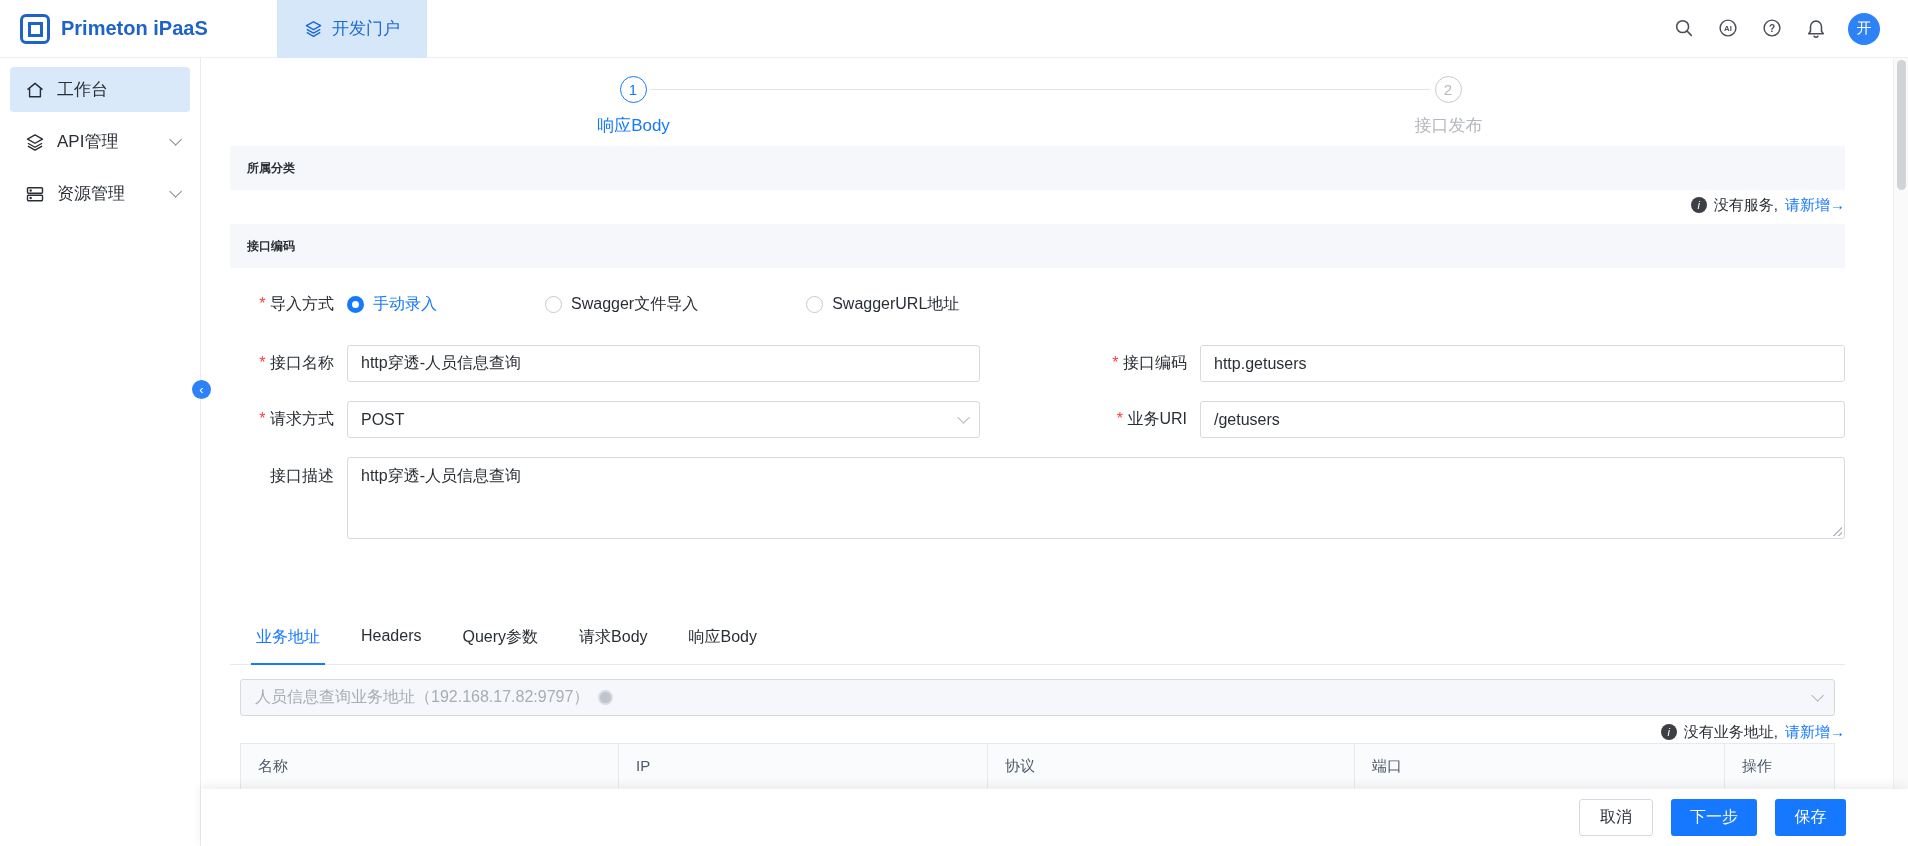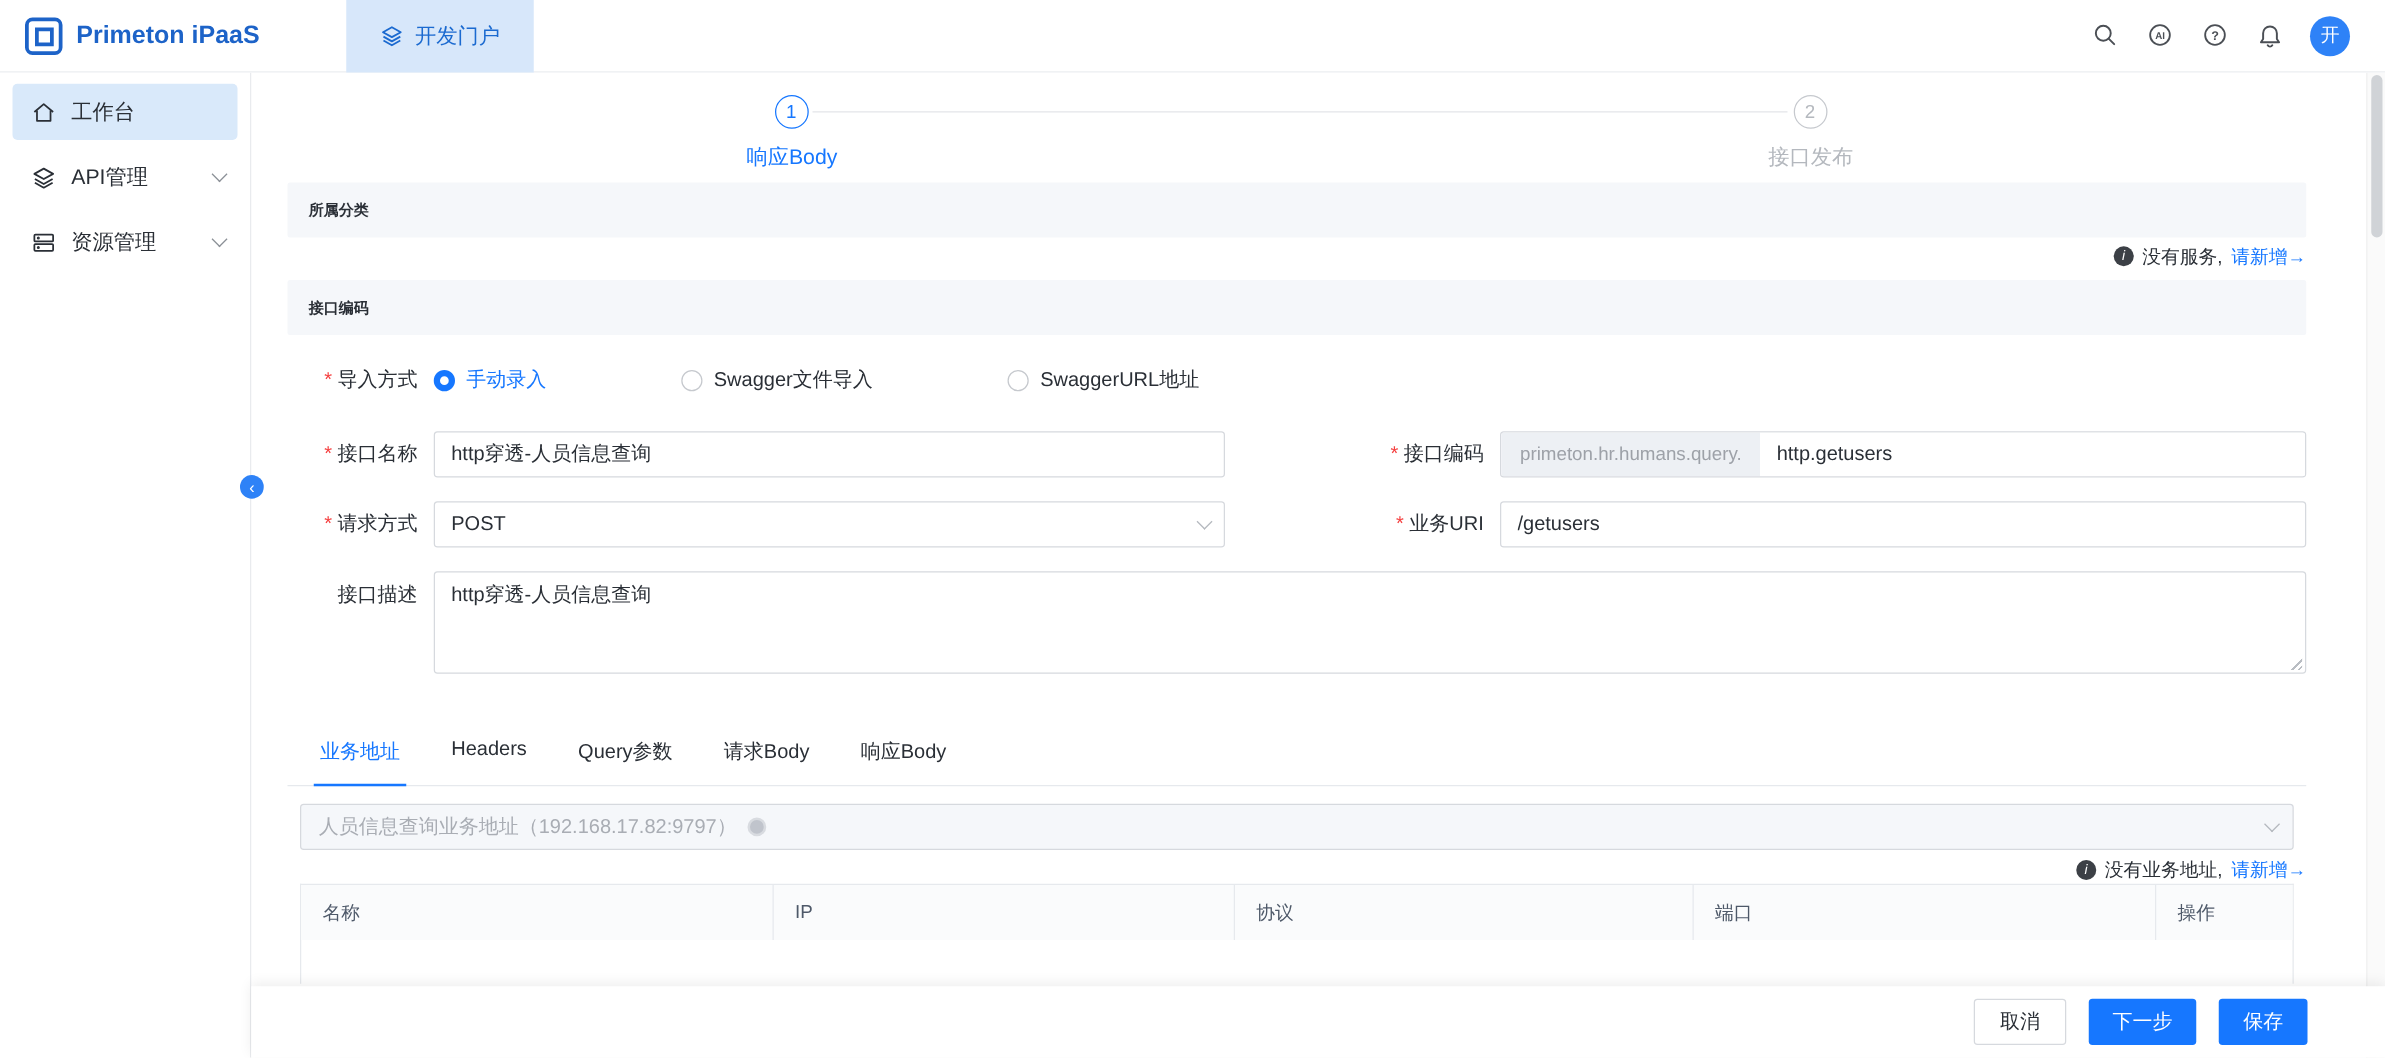--- a/index.html
+++ b/index.html
@@ -101,21 +101,21 @@
   
   .info-line{display:flex;justify-content:flex-end;align-items:center;gap:7px;font-size:15px;color:#2a2f36;height:20px;}
   .il1{margin-top:5px;}
   .il2{margin-top:6px;}
   .info-i{width:16px;height:16px;border-radius:50%;background:#3c4046;color:#fff;font-size:11px;
     display:flex;align-items:center;justify-content:center;font-style:italic;flex:none;}
   .link{color:#1677ff;cursor:pointer;}
 
   
   .tabs{display:flex;gap:41px;border-bottom:1px solid #e6e9ed;margin-top:52px;padding-left:26px;}
-  .tab{padding-bottom:16px;font-size:16px;color:#2a2f36;cursor:pointer;position:relative;white-space:nowrap;}
+  .tab{padding-bottom:16px;font-size:16px;color:#2a2f36;cursor:pointer;position:relative;white-space:nowrap;margin-top:36px;}
   .tab.active{color:#1677ff;}
   .tab.active::after{content:"";position:absolute;left:-5px;right:-5px;bottom:-1px;height:2px;background:#1677ff;}
 
   
   .address-select{margin:14px 10px 0;height:37px;border:1px solid #d6d9de;border-radius:3px;
     background:#f5f7fa;color:#a9adb4;display:flex;align-items:center;padding:0 14px;font-size:16px;cursor:pointer;}
   .addr-dot{width:15px;height:15px;border-radius:50%;background:#c0c4cc;border:2px solid #d8dbe0;margin-left:9px;flex:none;}
   .address-select .caret{margin-left:auto;}
 
   
@@ -261,21 +261,20 @@
 
   <div class="form-row row-name">
     <div class="f-label req">接口名称</div>
     <div class="w-left" style="flex:none;">
       <input class="txt" type="text" spellcheck="false" value="http穿透-人员信息查询" style="">
     </div>
     <div class="mid">
       <div class="f-label req">接口编码</div>
     </div>
     <div class="code-field">
-      <span class="code-addon">primeton.hr.humans.query.</span>
       <input class="code-input" type="text" spellcheck="false" value="http.getusers" style="">
     </div>
   </div>
 
   <div class="form-row row-method">
     <div class="f-label req">请求方式</div>
     <div class="field w-left">
       <span>POST</span>
       <span class="caret"></span>
     </div>

